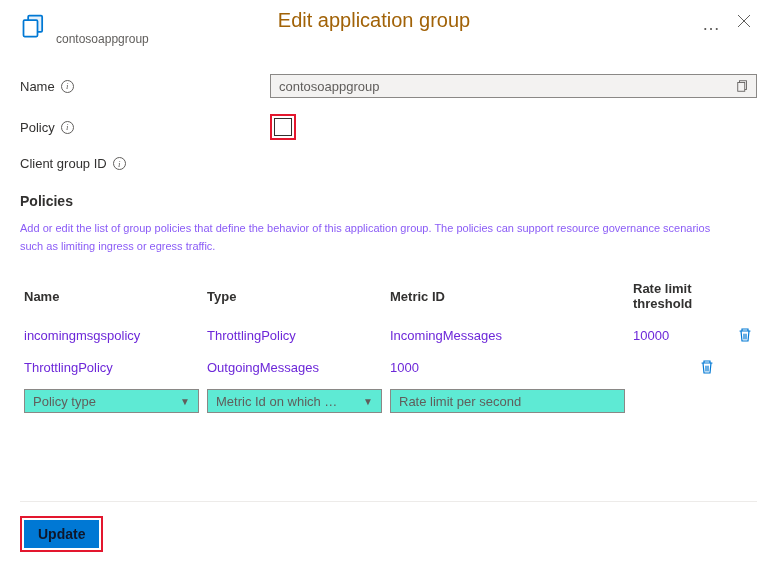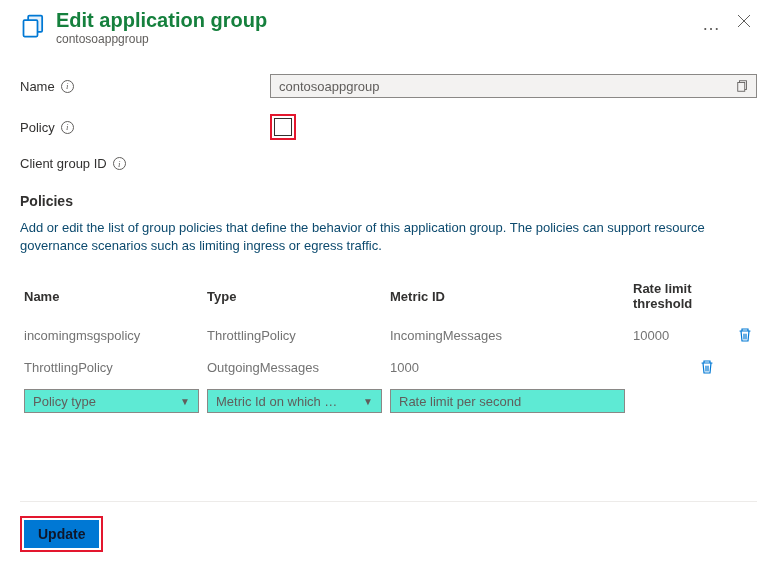--- a/index.html
+++ b/index.html
@@ -12,21 +12,21 @@
     background: #fff;
     width: 777px;
   }
   .panel { padding: 0 20px 20px 20px; }
   .header { display: flex; align-items: flex-start; padding-top: 8px; }
   .header-icon {
     width: 28px; height: 28px; flex-shrink: 0; margin-top: 4px; margin-right: 8px;
     color: #0078d4;
   }
   .header-texts { flex: 1; }
-  .header-title { font-size: 20px; font-weight: 700; color: #15803d; line-height: 24px; }
+  .header-title { font-size: 20px; font-weight: 400; color: #a16207; line-height: 24px; text-align: center; }
   .header-sub { font-size: 12px; color: #605e5c; margin-top: 0px; }
   .header-more { font-size: 18px; color: #605e5c; letter-spacing: 1px; padding: 6px 10px; cursor: pointer;}
   .close-btn { font-size: 16px; color: #605e5c; padding: 6px 6px; cursor: pointer; font-weight: 300; }
 
   .form { margin-top: 28px; }
   .form-row { display: flex; align-items: center; margin-bottom: 16px; }
   .form-label { width: 250px; display: flex; align-items: center; color: #323130; font-size: 13px;}
   .info-icon {
     display: inline-flex; align-items: center; justify-content: center;
     width: 13px; height: 13px; border: 1px solid #605e5c; border-radius: 50%;
@@ -39,32 +39,32 @@
     height: 24px; padding: 0 6px 0 8px; font-size: 13px;
   }
   .copy-icon { width: 14px; height: 14px; color: #605e5c; cursor: pointer; flex-shrink: 0; margin-left: 6px;}
 
   .checkbox-box {
     width: 18px; height: 18px; border: 1px solid #323130; background: #fff; cursor: pointer;
   }
   .highlight-box { border: 2px solid #e3172e; padding: 2px; display: inline-flex; }
 
   .section-title { font-weight: 600; font-size: 14px; margin-top: 22px; margin-bottom: 10px;}
-  .section-desc { font-size: 13px; color: #0c4a6e; line-height: 18px; margin-bottom: 18px; max-width: 700px;}
+  .section-desc { font-size: 11px; color: #8b5cf6; line-height: 18px; margin-bottom: 18px; max-width: 700px;}
 
   .policy-table { width: 100%; }
   .policy-header, .policy-row, .policy-inputs {
     display: grid;
     grid-template-columns: 175px 175px 235px 1fr 30px;
     column-gap: 8px;
     align-items: center;
     padding: 8px 4px;
   }
   .policy-header { font-weight: 600; font-size: 13px; border: none;}
-  .policy-row { font-size: 13px; color: #737373; }
+  .policy-row { font-size: 13px; color: #6d28d9; }
   .policy-inputs { padding-top: 6px; }
   .pinput, .pselect {
     border: 1px solid #8a8886; height: 24px; padding: 0 8px; font-size: 13px; color: #605e5c;
     display: flex; align-items: center; justify-content: space-between; background: #5eead4;
   }
   .chevron { font-size: 10px; color: #605e5c; margin-left: 4px;}
   .trash-icon { width: 16px; height: 16px; color: #0078d4; cursor: pointer; justify-self: end;}
 
   .footer {
     margin-top: 80px; border-top: 1px solid #edebe9; padding-top: 14px;

